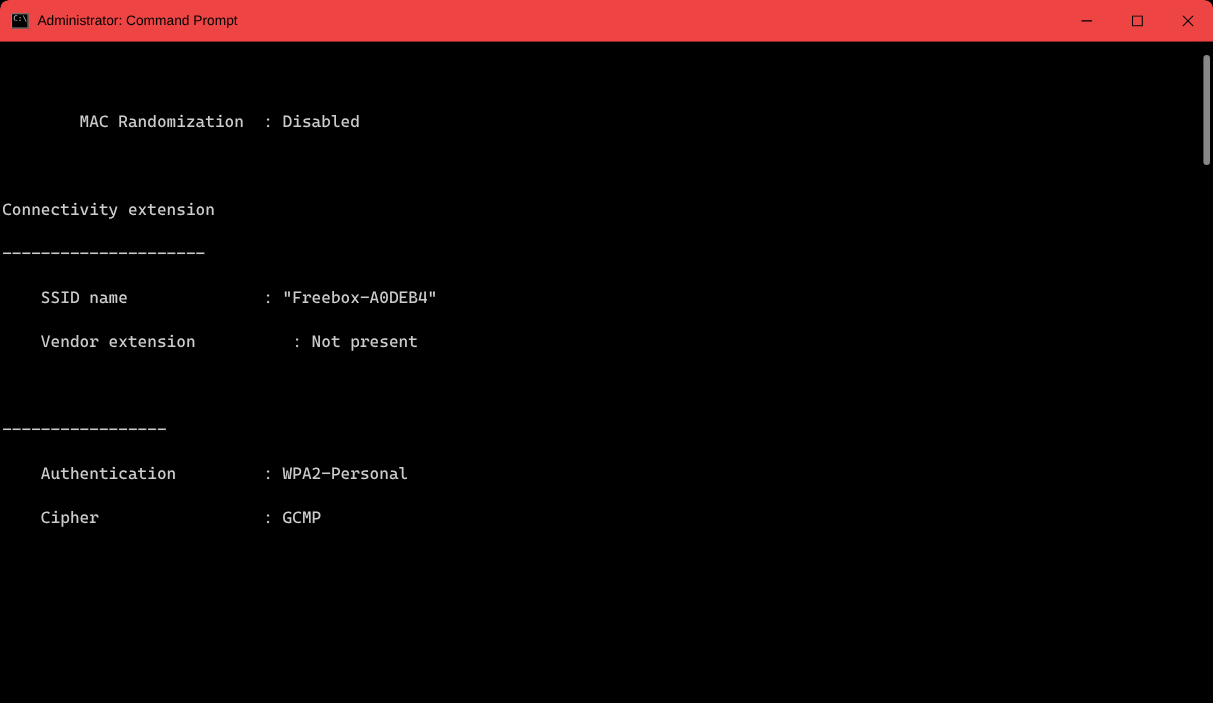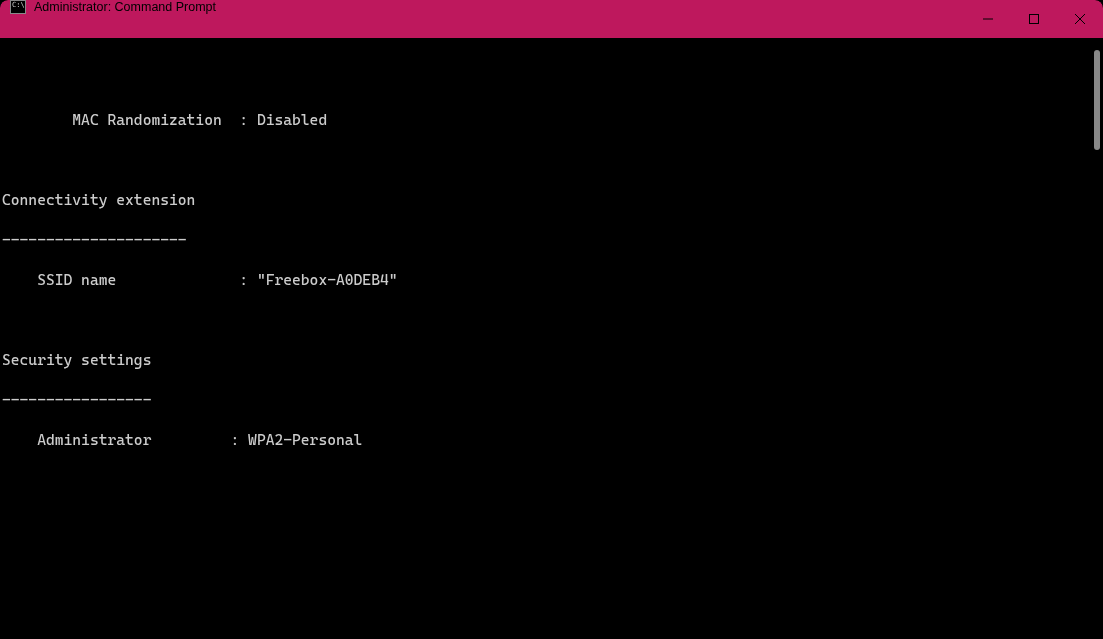--- a/index.html
+++ b/index.html
@@ -10,22 +10,23 @@
     body {
       width: 1103px;
       height: 639px;
       background: #000;
       font-family: Consolas, 'Courier New', monospace;
       overflow: hidden;
       border-radius: 8px;
     }
     .title-bar {
       height: 38px;
-      background: #be185d;
+      background: #ef4444;
       display: flex;
+      align-items: center;
       padding: 0 0 0 10px;
       border-radius: 8px 8px 0 0;
       position: relative;
     }
     .title-bar-icon {
       width: 16px;
       height: 14px;
       background: #000;
       position: relative;
       margin-right: 8px;
@@ -65,21 +66,21 @@
       stroke: #000;
       stroke-width: 1;
       fill: none;
     }
     .terminal-body {
       background: #000;
       color: #cccccc;
       font-size: 15px;
       line-height: 20px;
       height: calc(100% - 38px);
-      padding: 12px 0 0 0;
+      padding: 2px 0 0 0;
       position: relative;
       white-space: pre;
       font-family: Consolas, 'Cascadia Mono', monospace;
       overflow: hidden;
     }
     .terminal-content {
       padding-left: 2px;
     }
     .scrollbar {
       position: absolute;
@@ -128,24 +129,25 @@
   </div>
 </div>
 
 <div class="terminal-body">
   <div class="terminal-content">
 <div class="line">        MAC Randomization  : Disabled</div>
 <div class="line"></div>
 <div class="line">Connectivity extension</div>
 <div class="line">---------------------</div>
 <div class="line">    SSID name              : "Freebox-A0DEB4"</div>
+<div class="line">    Vendor extension          : Not present</div>
 <div class="line"></div>
-<div class="line">Security settings</div>
 <div class="line">-----------------</div>
-<div class="line">    Administrator         : WPA2-Personal</div>
+<div class="line">    Authentication         : WPA2-Personal</div>
+<div class="line">    Cipher                 : GCMP</div>
 
 
 
 
 
 
 
 
 
 

